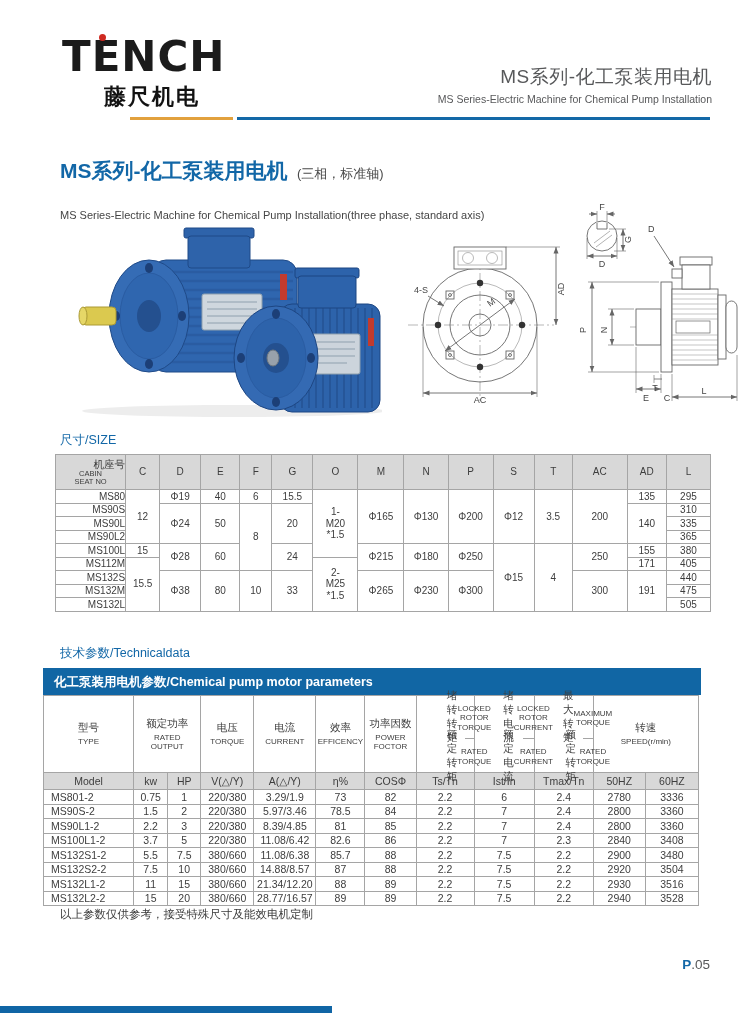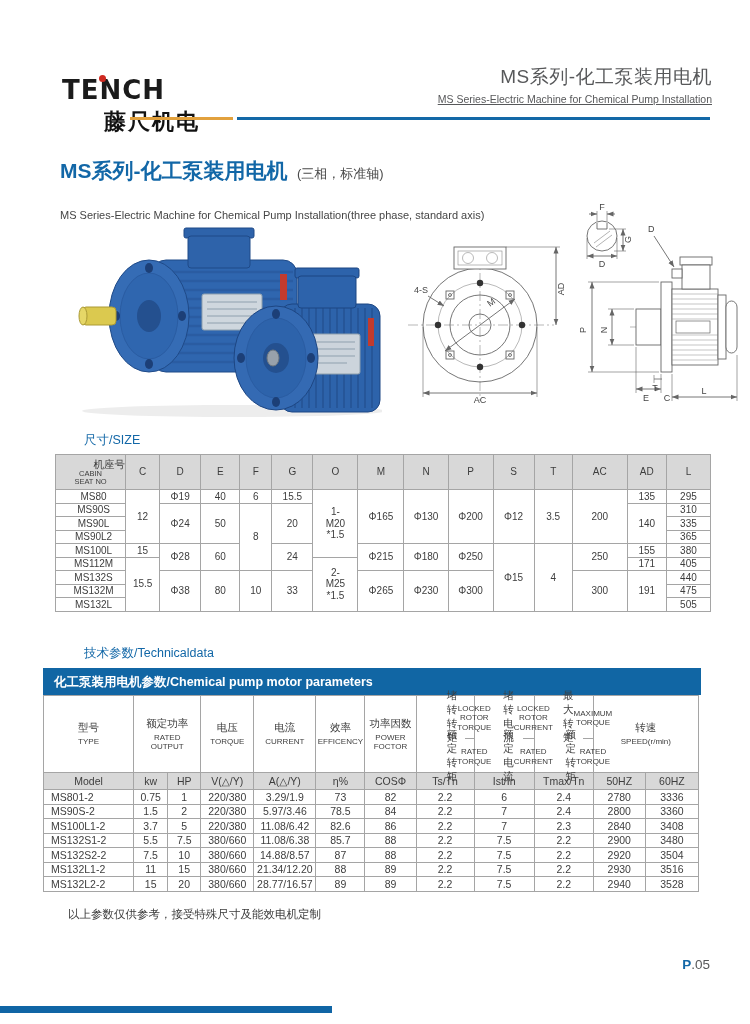--- a/index.html
+++ b/index.html
@@ -1,74 +1,74 @@
 <!DOCTYPE html>
 <html><head>
 <meta charset="utf-8">
 <style>
   html,body{margin:0;padding:0;background:#ffffff;}
   .page{position:relative;width:750px;height:1024px;background:#fff;overflow:hidden;
         font-family:"Liberation Sans",sans-serif;color:#3d3d3d;}
 
   
   .logo{position:absolute;left:62px;top:36px;}
-  .logo-main{position:relative;font-family:"DejaVu Sans",sans-serif;font-size:26px;font-weight:900;
-             letter-spacing:1px;color:#1b1b1b;line-height:1;margin-top:41px;}
+  .logo-main{position:relative;font-family:"DejaVu Sans",sans-serif;font-size:42px;font-weight:900;
+             letter-spacing:1px;color:#1b1b1b;line-height:1;}
   .logo-dot{position:absolute;left:37px;top:-2px;width:7px;height:7px;background:#cf2a21;border-radius:50%;}
   .logo-sub{margin-top:4px;margin-left:42px;font-size:22px;font-weight:700;letter-spacing:2px;color:#121212;}
   .hdr-right{position:absolute;right:38px;top:64px;text-align:right;color:#57585a;}
   .hdr-title-cn{font-size:19px;letter-spacing:.5px;}
-  .hdr-title-en{font-size:10.5px;margin-top:3px;text-decoration:underline;}
+  .hdr-title-en{font-size:10.5px;margin-top:3px;}
   .rule-orange{position:absolute;left:130px;top:117px;width:103px;height:3px;background:#e2a13d;}
   .rule-blue{position:absolute;left:237px;top:117px;width:473px;height:3px;background:#1368a7;}
 
   
   .intro{position:absolute;left:60px;top:157px;}
   .intro-cn{display:inline;font-size:21px;font-weight:700;color:#1267a7;}
   .intro-note{font-size:13px;color:#4a4a4a;margin-left:5px;}
   .intro-en{font-size:11px;color:#454545;margin-top:24px;}
 
   .photo{position:absolute;left:52px;top:222px;}
   .drawing{position:absolute;left:380px;top:203px;}
 
-  .sec-label{position:absolute;left:60px;color:#1267a7;font-size:12.5px;margin-left:24px;}
+  .sec-label{position:absolute;left:60px;color:#1267a7;font-size:12.5px;}
   #size-label{top:432px;}
   #tech-label{top:645px;}
 
   table{border-collapse:collapse;table-layout:fixed;}
 
   
   .size-table{position:absolute;left:55px;top:454px;width:656px;font-size:10px;}
   .size-table th,.size-table td{border:1px solid #a5a5a5;text-align:center;vertical-align:middle;
       padding:0;white-space:pre-line;line-height:1.15;color:#3d3d3d;font-weight:400;}
   .size-table td{height:12.5px;}
   .size-table thead th{background:#d8d8d8;height:34px;}
   .corner-cn{font-size:10.5px;text-align:right;}
   .corner-en{font-size:7.5px;line-height:1.1;white-space:pre-line;}
-  .size-table td.model{text-align:center;padding-left:6px;}
+  .size-table td.model{text-align:right;padding-left:6px;}
 
   
   .tech-wrap{position:absolute;left:43px;top:668px;width:658px;}
   .tech-title{background:#1166a4;border:1px solid #1166a4;color:#fff;font-weight:700;font-size:12.5px;
       height:27px;line-height:27px;padding-left:10px;box-sizing:border-box;}
   .tech-table{width:656px;font-size:10.5px;}
   .tech-table td{border:1px solid #a5a5a5;text-align:center;vertical-align:middle;color:#3d3d3d;padding:0;}
   .tech-table td.hcell{height:75px;}
   .hcell .cn,.splitcell .cn{font-size:10.5px;}
   .hcell .en,.splitcell .en{font-size:8px;line-height:1.15;white-space:pre-line;margin-top:2px;}
   td.splitcell{vertical-align:top;}
   .split-top,.split-bot{display:flex;flex-direction:row;justify-content:center;align-items:center;margin-left:48px;}
   .split-top{height:42px;border-bottom:1px solid #a5a5a5;}
   .split-bot{height:33px;}
   .tech-table tr.grayrow td{background:#d8d8d8;height:16px;}
   .tech-table tr.datarow td{height:13.5px;}
   .tech-table tr.datarow td:first-child{text-align:left;padding-left:7px;}
 
   
-  .note{position:absolute;left:68px;color:#3b3b3b;}
+  .note{position:absolute;left:60px;color:#3b3b3b;}
   #note-cn{top:907px;font-size:11.5px;}
   #note-en{top:925px;font-size:11.5px;}
   .pageno{position:absolute;right:40px;top:957px;font-size:13.5px;color:#57585a;}
   .pageno b{color:#1267a7;font-weight:700;}
   .bottom-bar{position:absolute;left:0;top:1006px;width:332px;height:7px;background:#1065a5;}
 
   svg text{font-family:"Liberation Sans",sans-serif;}
 </style>
 </head>
 <body>
@@ -485,20 +485,34 @@
             <td>5.97/3.46</td>
             <td>78.5</td>
             <td>84</td>
             <td>2.2</td>
             <td>7</td>
             <td>2.4</td>
             <td>2800</td>
             <td>3360</td>
           </tr>
           <tr class="datarow">
+            <td>MS90L1-2</td>
+            <td>2.2</td>
+            <td>3</td>
+            <td>220/380</td>
+            <td>8.39/4.85</td>
+            <td>81</td>
+            <td>85</td>
+            <td>2.2</td>
+            <td>7</td>
+            <td>2.4</td>
+            <td>2800</td>
+            <td>3360</td>
+          </tr>
+          <tr class="datarow">
             <td>MS100L1-2</td>
             <td>3.7</td>
             <td>5</td>
             <td>220/380</td>
             <td>11.08/6.42</td>
             <td>82.6</td>
             <td>86</td>
             <td>2.2</td>
             <td>7</td>
             <td>2.3</td>

